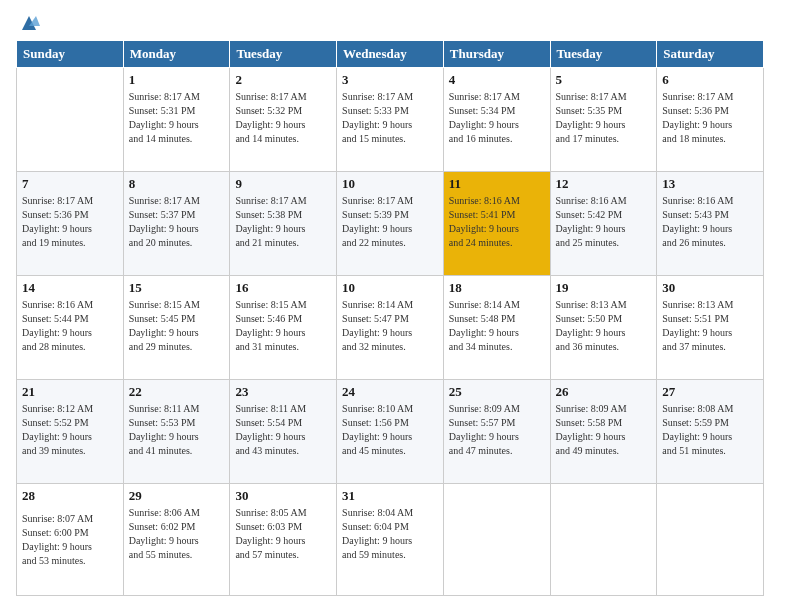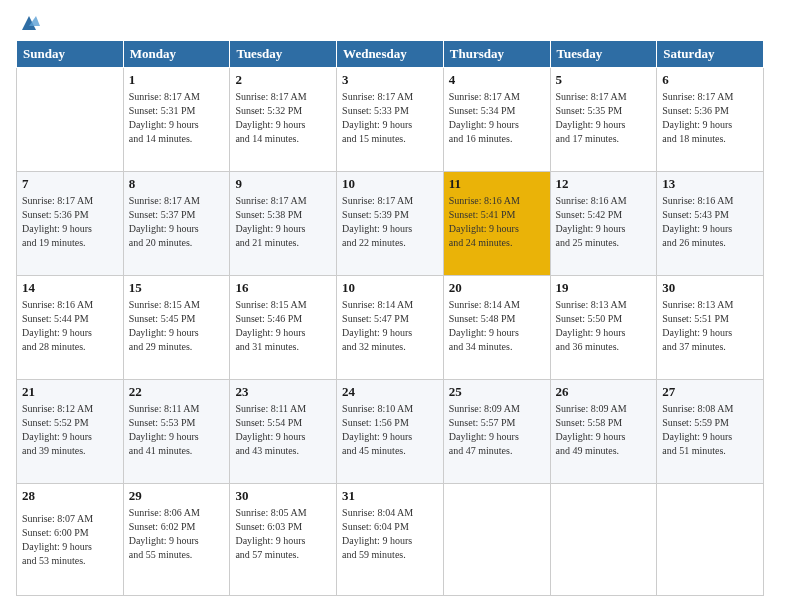--- a/index.html
+++ b/index.html
@@ -238,21 +238,21 @@
 and 31 minutes.</div>
           </td>
           <td>
             <div class="day-number">10</div>
             <div class="day-info" style="white-space: pre-line;">Sunrise: 8:14 AM
 Sunset: 5:47 PM
 Daylight: 9 hours
 and 32 minutes.</div>
           </td>
           <td>
-            <div class="day-number">20</div>
+            <div class="day-number">18</div>
             <div class="day-info" style="white-space: pre-line;">Sunrise: 8:14 AM
 Sunset: 5:48 PM
 Daylight: 9 hours
 and 34 minutes.</div>
           </td>
           <td>
             <div class="day-number">19</div>
             <div class="day-info" style="white-space: pre-line;">Sunrise: 8:13 AM
 Sunset: 5:50 PM
 Daylight: 9 hours

